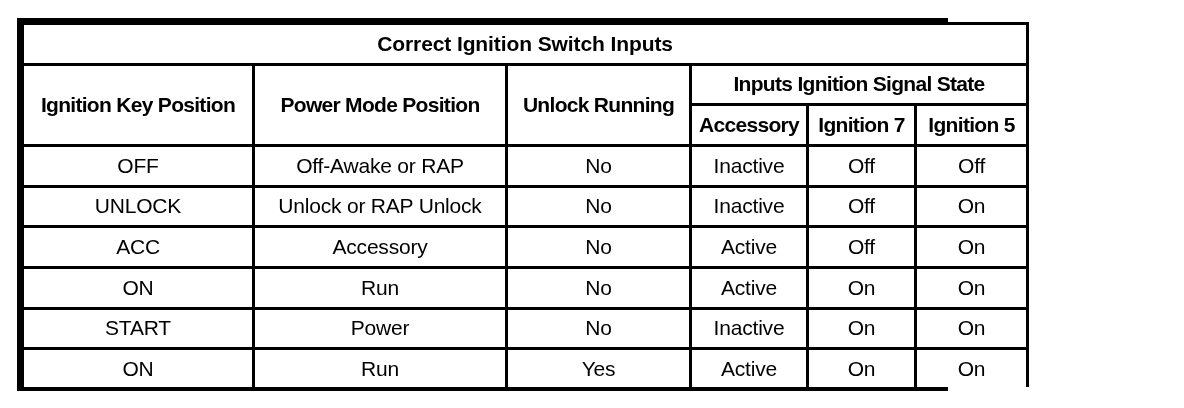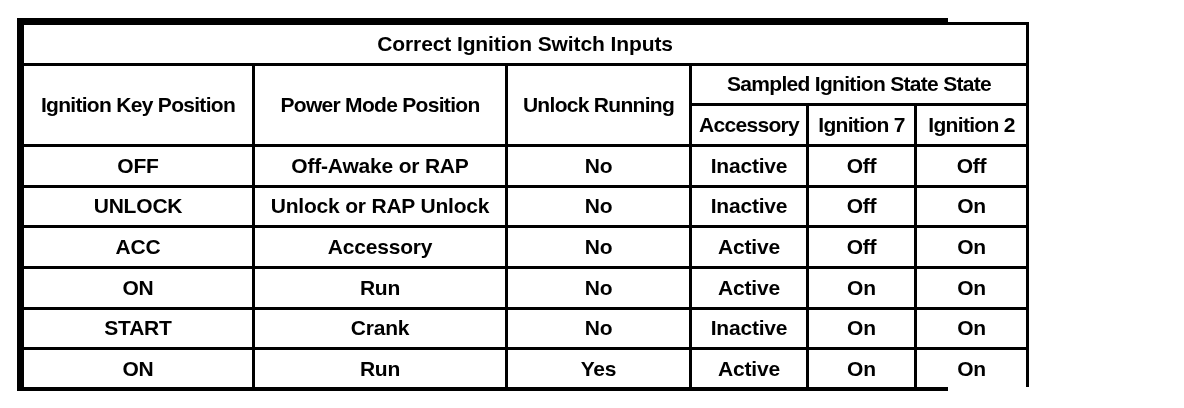--- a/index.html
+++ b/index.html
@@ -77,21 +77,21 @@
   }
   td.head-sub {
     font-size: 23px;
     border-bottom-width: 4px;
   }
   td.head-left-edge { border-left: none; }
   td.head-right-edge { border-right: none; }
 
   
   td.body-cell {
-    font-weight: bold;
+    font-weight: normal;
     font-size: 22px;
     letter-spacing: -0.2px;
   }
   td.edge-left { border-left: none; }
   td.edge-right { border-right: none; }
   tr.last-row td { border-bottom: none; }
 </style>
 </head>
 <body>
 
@@ -106,26 +106,26 @@
       <col style="width: 112px;">
     </colgroup>
     <tbody>
       <tr>
         <td class="title-cell" colspan="6">Correct Ignition Switch Inputs</td>
       </tr>
       <tr>
         <td class="head head-main head-left-edge" rowspan="2">Ignition Key Position</td>
         <td class="head head-main" rowspan="2">Power Mode Position</td>
         <td class="head head-main" rowspan="2">Unlock Running</td>
-        <td class="head head-group head-right-edge" colspan="3">Sampled Ignition State State</td>
+        <td class="head head-group head-right-edge" colspan="3">Inputs Ignition Signal State</td>
       </tr>
       <tr>
         <td class="head head-sub">Accessory</td>
         <td class="head head-sub">Ignition 7</td>
-        <td class="head head-sub head-right-edge">Ignition 2</td>
+        <td class="head head-sub head-right-edge">Ignition 5</td>
       </tr>
 
       <tr>
         <td class="body-cell edge-left">OFF</td>
         <td class="body-cell">Off-Awake or RAP</td>
         <td class="body-cell">No</td>
         <td class="body-cell">Inactive</td>
         <td class="body-cell">Off</td>
         <td class="body-cell edge-right">Off</td>
       </tr>
@@ -148,21 +148,21 @@
       <tr>
         <td class="body-cell edge-left">ON</td>
         <td class="body-cell">Run</td>
         <td class="body-cell">No</td>
         <td class="body-cell">Active</td>
         <td class="body-cell">On</td>
         <td class="body-cell edge-right">On</td>
       </tr>
       <tr>
         <td class="body-cell edge-left">START</td>
-        <td class="body-cell">Crank</td>
+        <td class="body-cell">Power</td>
         <td class="body-cell">No</td>
         <td class="body-cell">Inactive</td>
         <td class="body-cell">On</td>
         <td class="body-cell edge-right">On</td>
       </tr>
       <tr class="last-row">
         <td class="body-cell edge-left">ON</td>
         <td class="body-cell">Run</td>
         <td class="body-cell">Yes</td>
         <td class="body-cell">Active</td>

